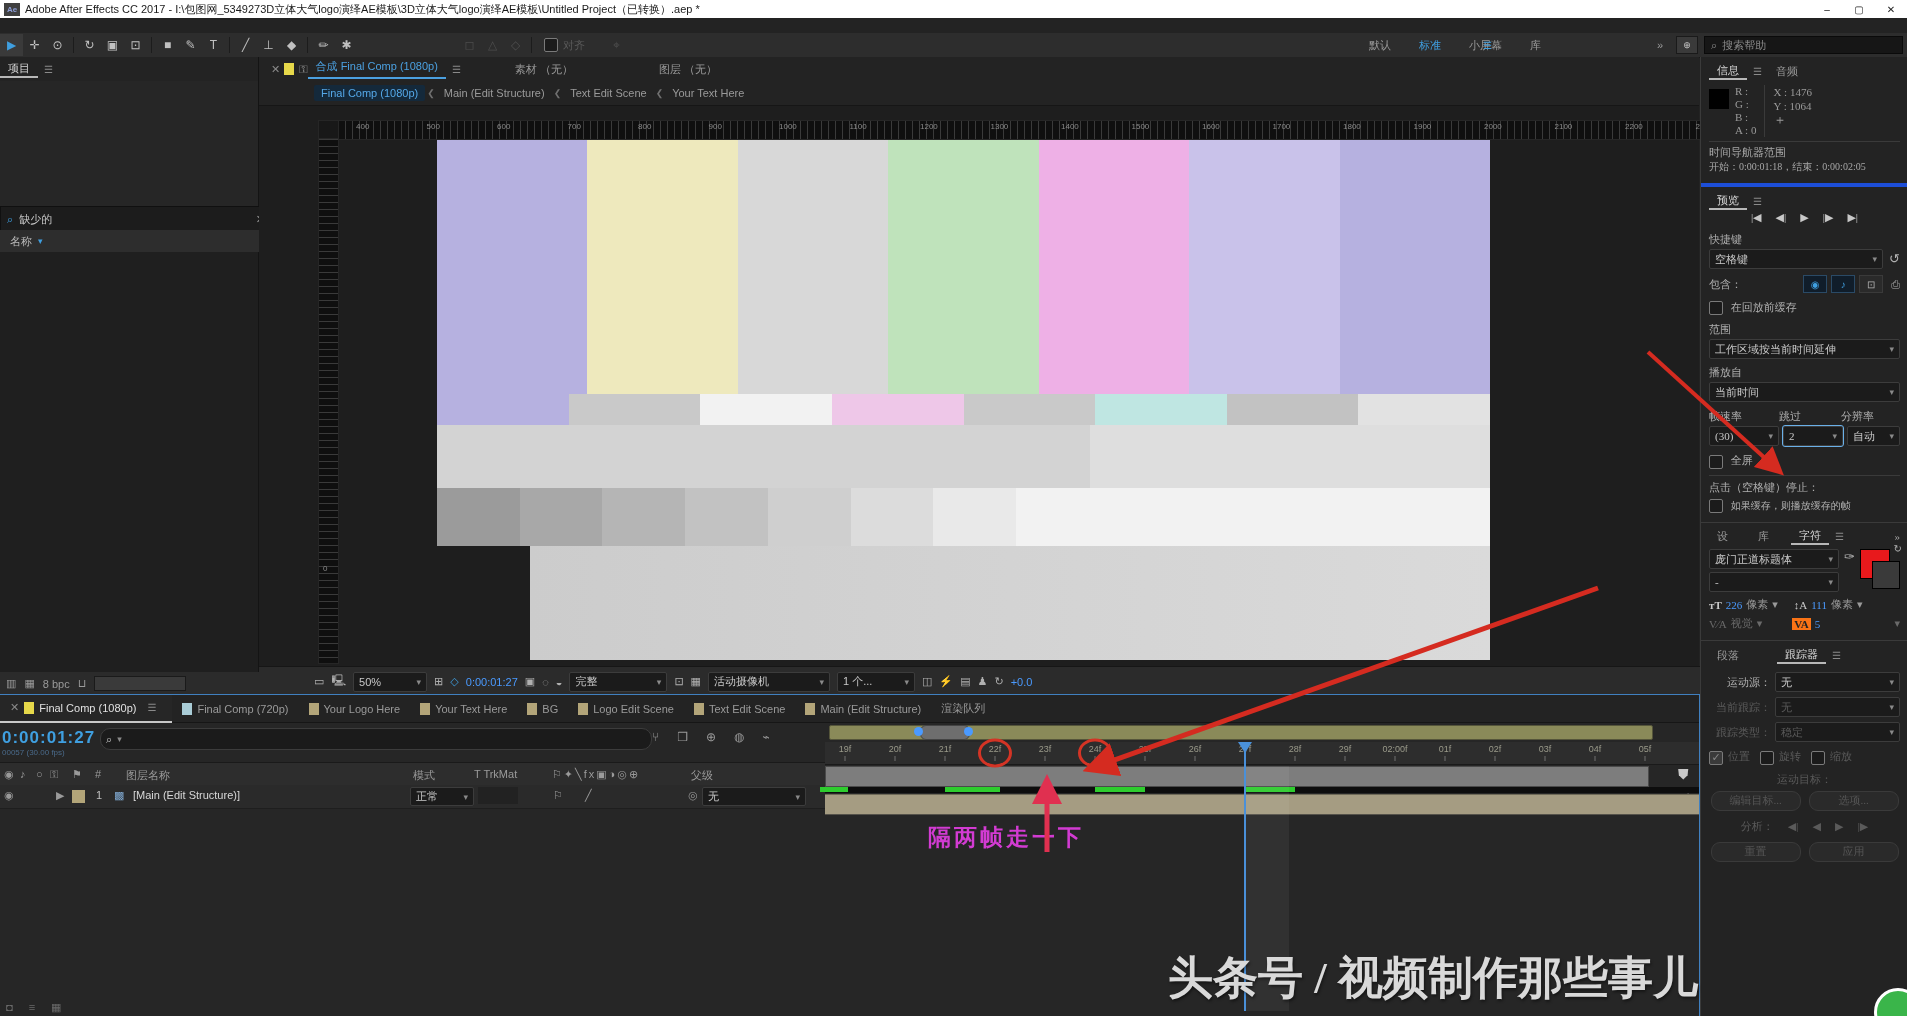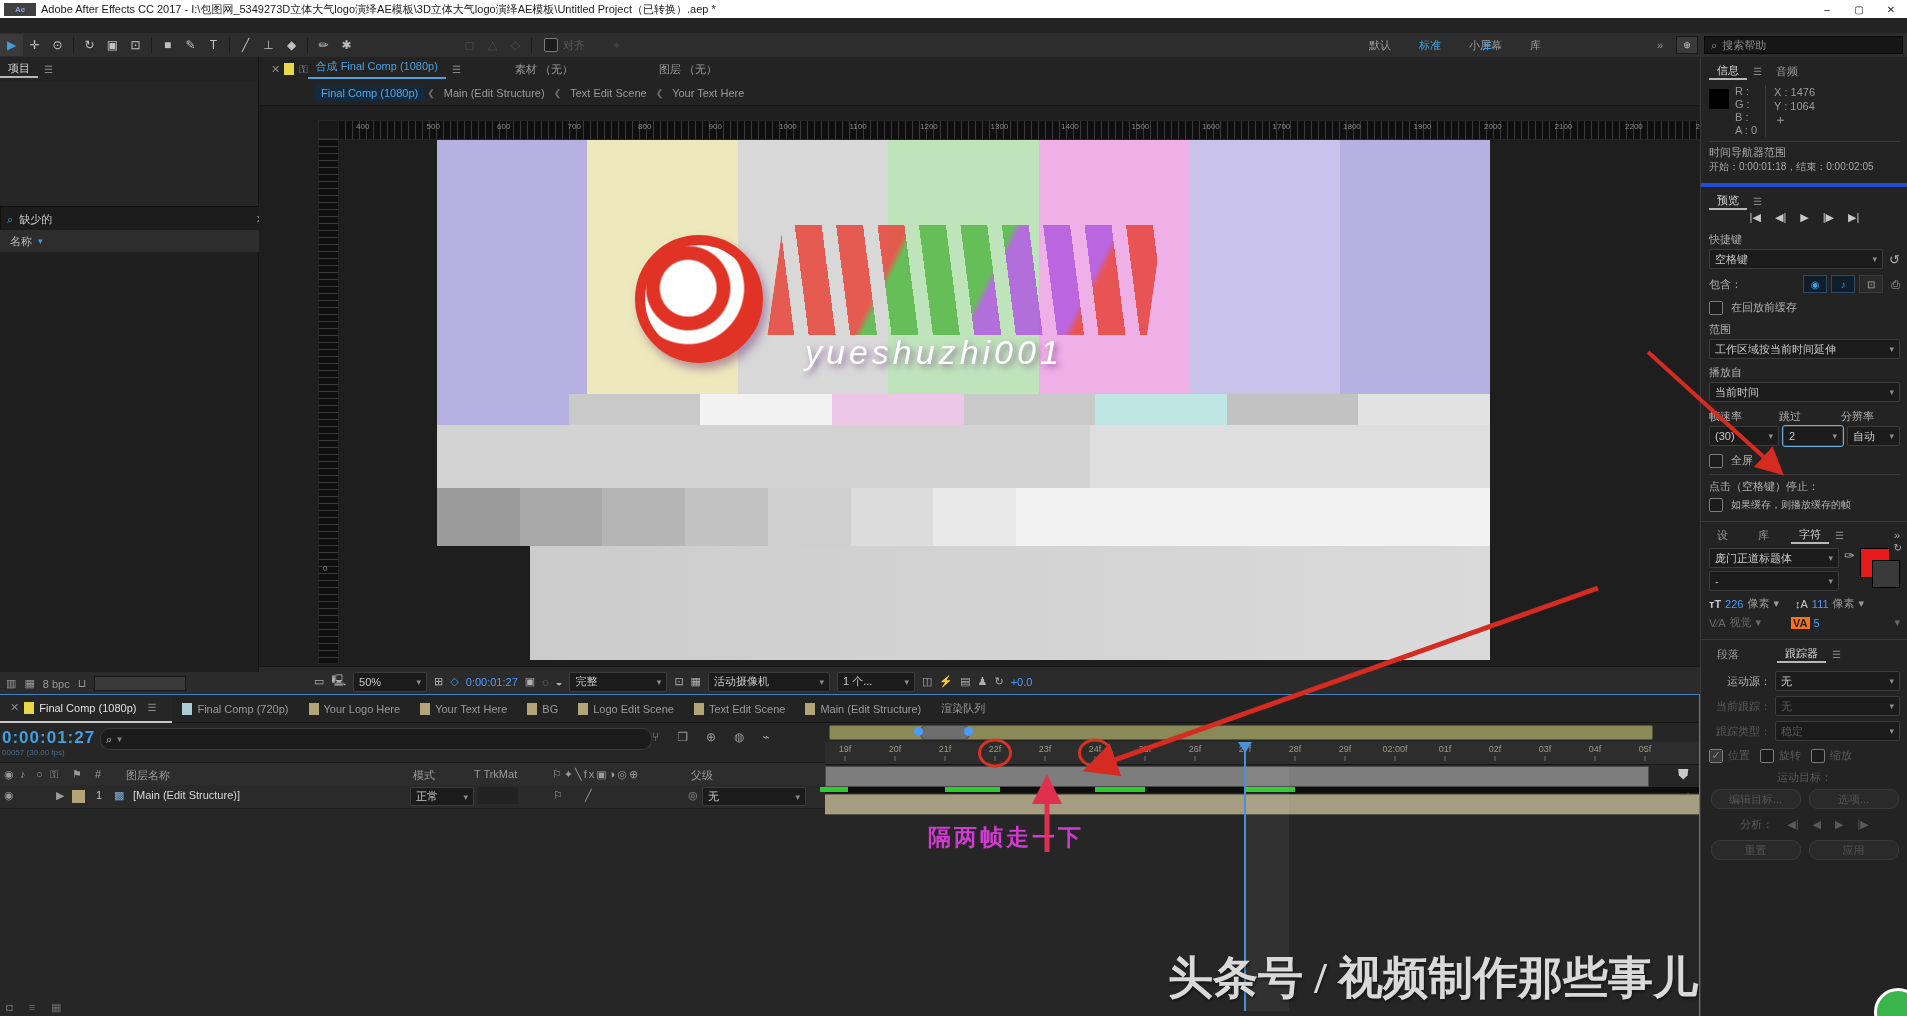--- a/index.html
+++ b/index.html
@@ -2,21 +2,21 @@
 <html style="--accent: #3f9fe0; --green: #2ecc2e; --olive: #8a8a59; --layer-tan: #a59c82; --red: #d52b20; --magenta: #d23bd2; --playhead-blue: #4a90d9;"><head>
 <meta charset="utf-8">
 <style>
   html,body{margin:0;padding:0;background:#000;}
   #app{position:relative;width:1907px;height:1016px;background:#232323;overflow:hidden;
        font-family:"Liberation Sans",sans-serif;font-size:11px;color:#b8b8b8;}
   .abs{position:absolute;}
   
   .titlebar{left:0;top:0;width:1907px;height:18px;background:#ffffff;color:#1a1a1a;
             display:flex;align-items:center;font-size:11px;}
-  .app-icon{width:32px;height:13px;margin:0 5px 0 4px;background:#404040;color:#8f9fd8;
+  .app-icon{width:16px;height:13px;margin:0 5px 0 4px;background:#404040;color:#8f9fd8;
             font-size:8px;font-weight:bold;display:flex;align-items:center;justify-content:center;}
   .win-controls{margin-left:auto;display:flex;height:18px;}
   .win-btn{width:32px;height:18px;display:flex;align-items:center;justify-content:center;color:#222;font-size:10px;}
   .menubar{left:0;top:18px;width:1907px;height:15px;background:#2b2b2b;display:flex;align-items:center;color:#d8d8d8;}
   .menu-item{padding:0 9px;line-height:15px;}
   .toolbar{left:0;top:33px;width:1907px;height:24px;background:#2d2d2d;border-bottom:1px solid #191919;
            display:flex;align-items:center;}
   .tool{width:23px;height:22px;display:flex;align-items:center;justify-content:center;color:#c0c0c0;font-size:12px;}
   .tool.active{color:#3f9fe0;background:#3a3a3a;}
   .tool.dim{color:#4d4d4d;}
@@ -226,25 +226,20 @@
         <div style="flex: 1 1 0%; background: rgb(168, 168, 168);"></div>
         <div style="flex: 1 1 0%; background: rgb(181, 181, 181);"></div>
         <div style="flex: 1 1 0%; background: rgb(194, 194, 194);"></div>
         <div style="flex: 1 1 0%; background: rgb(207, 207, 207);"></div>
         <div style="flex: 1 1 0%; background: rgb(220, 220, 220);"></div>
         <div style="flex: 1 1 0%; background: rgb(233, 233, 233);"></div>
       </div>
     <div style="position:absolute;left:579px;top:348px;width:474px;height:58px;background:#f2f2f2;"></div>
     <div style="position:absolute;left:93px;top:406px;width:960px;height:114px;background:linear-gradient(90deg,#cccccc,#dadada);"></div>
 
-    <div style="position:absolute;left:198px;top:85px;width:560px;height:180px;">
-      <div style="position:absolute;left:0;top:10px;width:108px;height:108px;border-radius:50%;border:10px solid #e03225;background:radial-gradient(circle at 40% 40%,#ffffff 30%,#e03225 32% 45%,#ffffff 47% 60%,#e03225 62%);box-shadow:4px 6px 10px rgba(120,60,120,.5);"></div>
-      <div style="position:absolute;left:140px;top:0;width:380px;height:110px;background:linear-gradient(110deg,#e8453a 0 30%,#57b847 32% 55%,#b05ae0 57% 80%,#e8453a 82%);-webkit-mask-image:repeating-linear-gradient(75deg,#000 0 26px,transparent 26px 40px);transform:skewX(-8deg);opacity:.85;"></div>
-      <div style="position:absolute;left:170px;top:108px;color:#fff;font-size:34px;font-style:italic;letter-spacing:4px;text-shadow:3px 3px 6px rgba(100,40,120,.6);">yueshuzhi001</div>
-    </div>
   </div>
 
   <div class="abs" style="left:259px;top:666px;width:1440px;height:29px;background:#2b2b2b;border-top:1px solid #161616;display:flex;align-items:center;gap:7px;padding-left:55px;color:#b0b0b0;">
     <span>▭</span>
     <span>🖳</span>
     <span class="dd" style="width:62px;">
       <span>50%</span>
         <span class="car">▾</span>
       </span>
     <span>⊞</span>
@@ -268,21 +263,21 @@
         <span class="car">▾</span>
       </span>
     <span>◫</span>
     <span>⚡</span>
     <span>▤</span>
     <span>♟</span>
     <span>↻</span>
     <span style="color:#4a9aff;">+0.0</span>
   </div>
 
-  <div class="abs" style="left:1700px;top:57px;width:207px;height:959px;background:#232323;border-left:1px solid #3a3a3a;">
+  <div class="abs" style="left:1700px;top:57px;width:207px;height:959px;background:#232323;border-left:1px solid #3a3a3a;font-family:Liberation Serif, serif;">
 
     <div style="padding:4px 8px;">
       <div class="tabrow" style="height:20px;">
         <span class="tab-label tab-active">信息</span>
         <span class="hamb">☰</span>
         <span class="tab-label">音频</span>
       </div>
       <div style="display:flex;margin-top:4px;">
         <div class="swatch" style="width:18px;height:18px;background:#000;margin:4px 6px 0 0;"></div>
         <div style="color:#9a9a9a;line-height:13px;">

